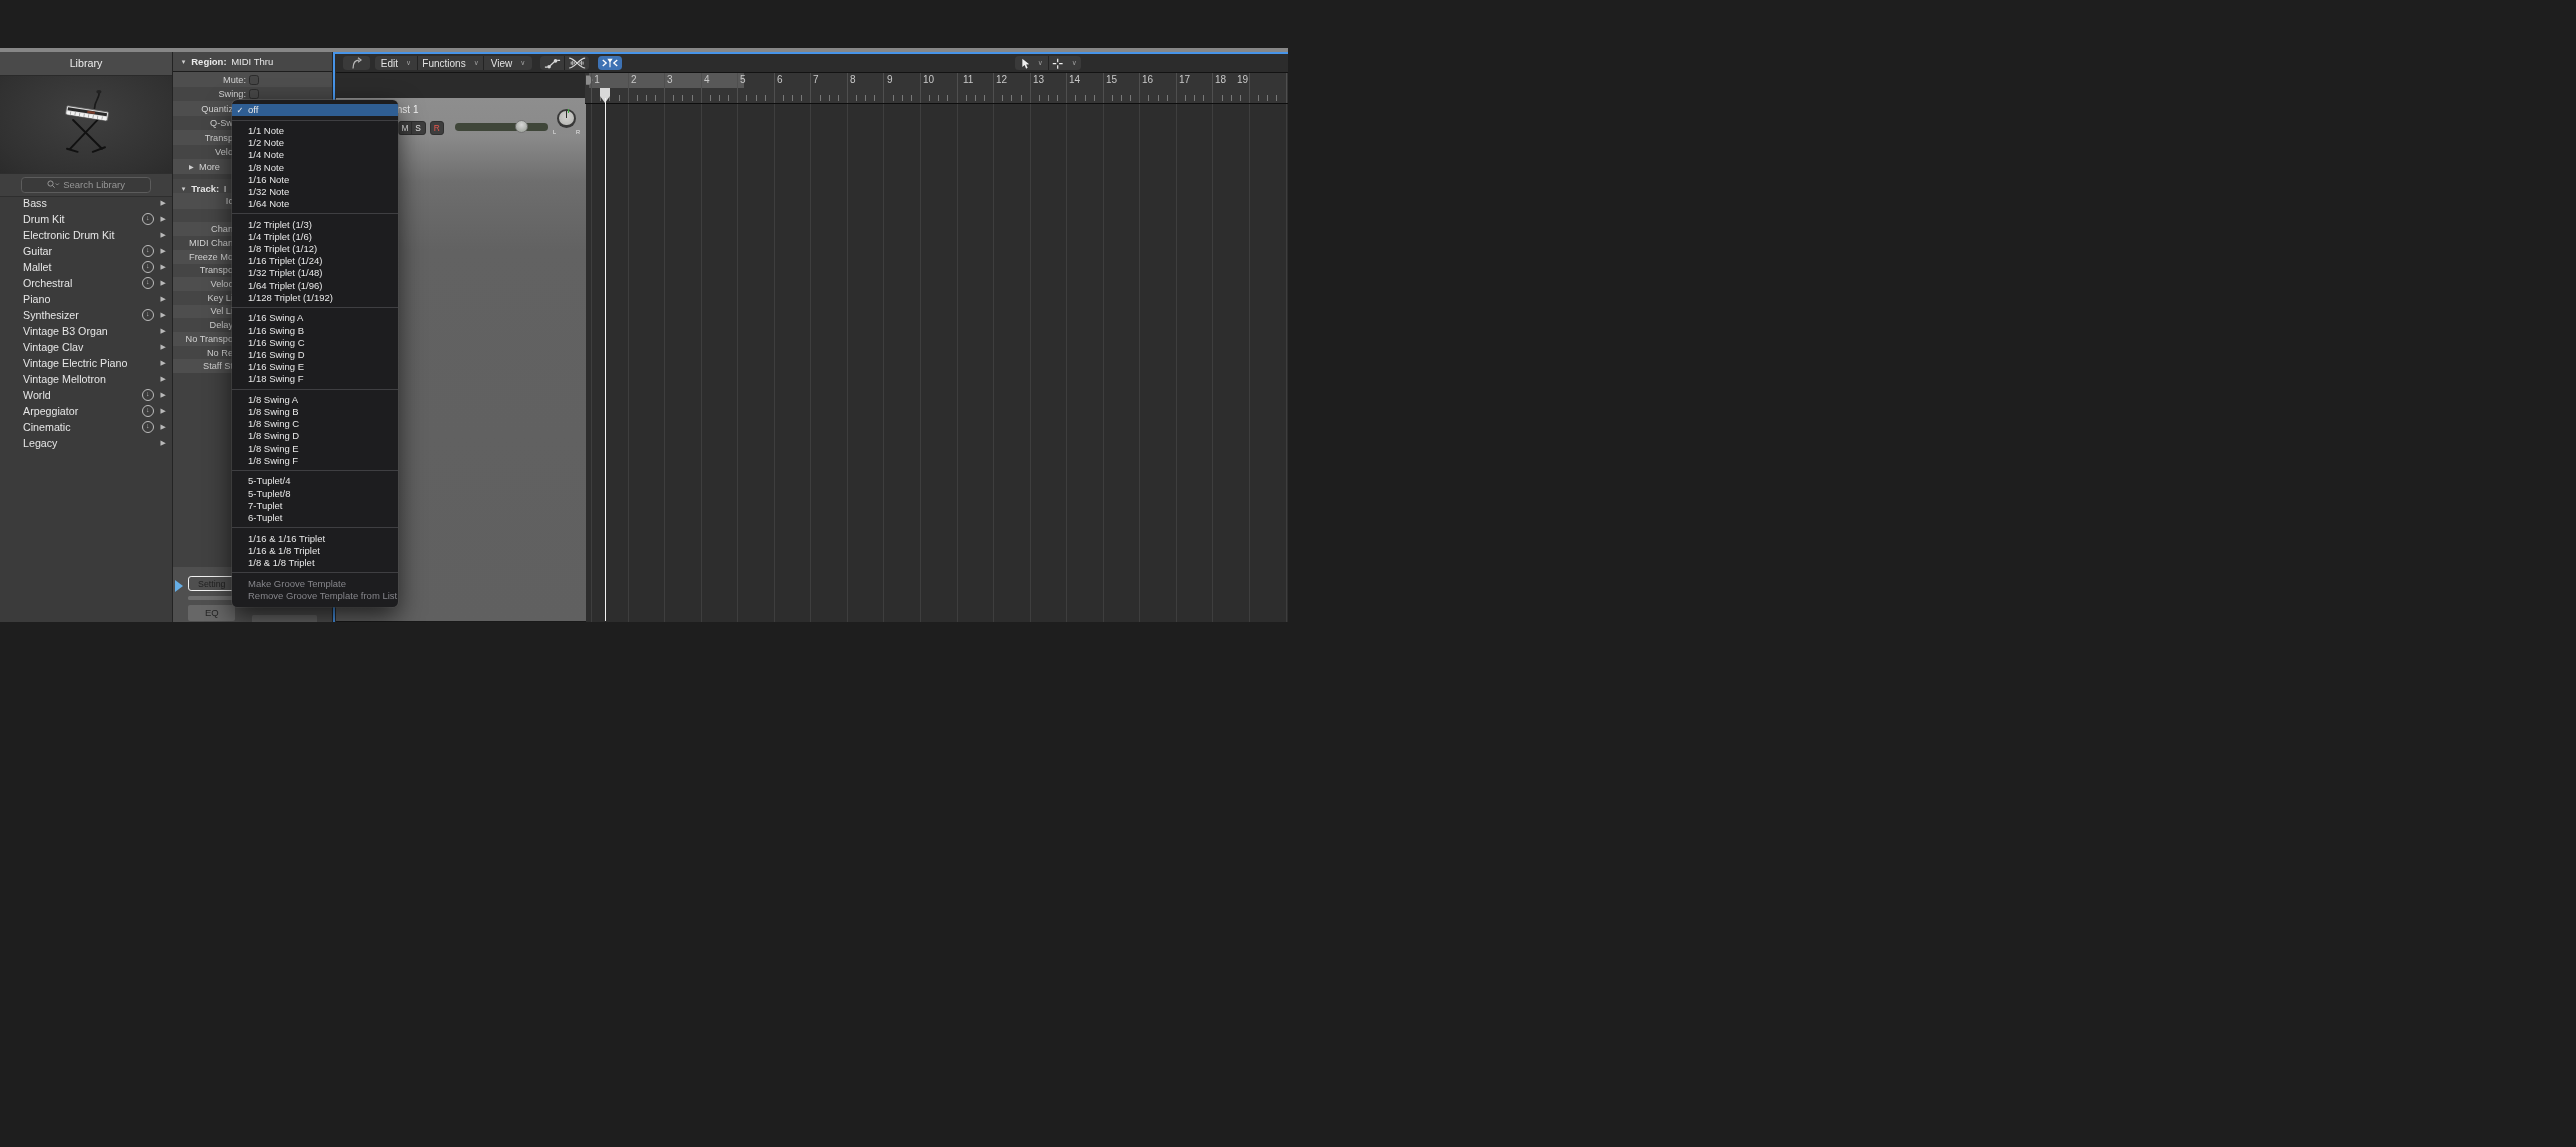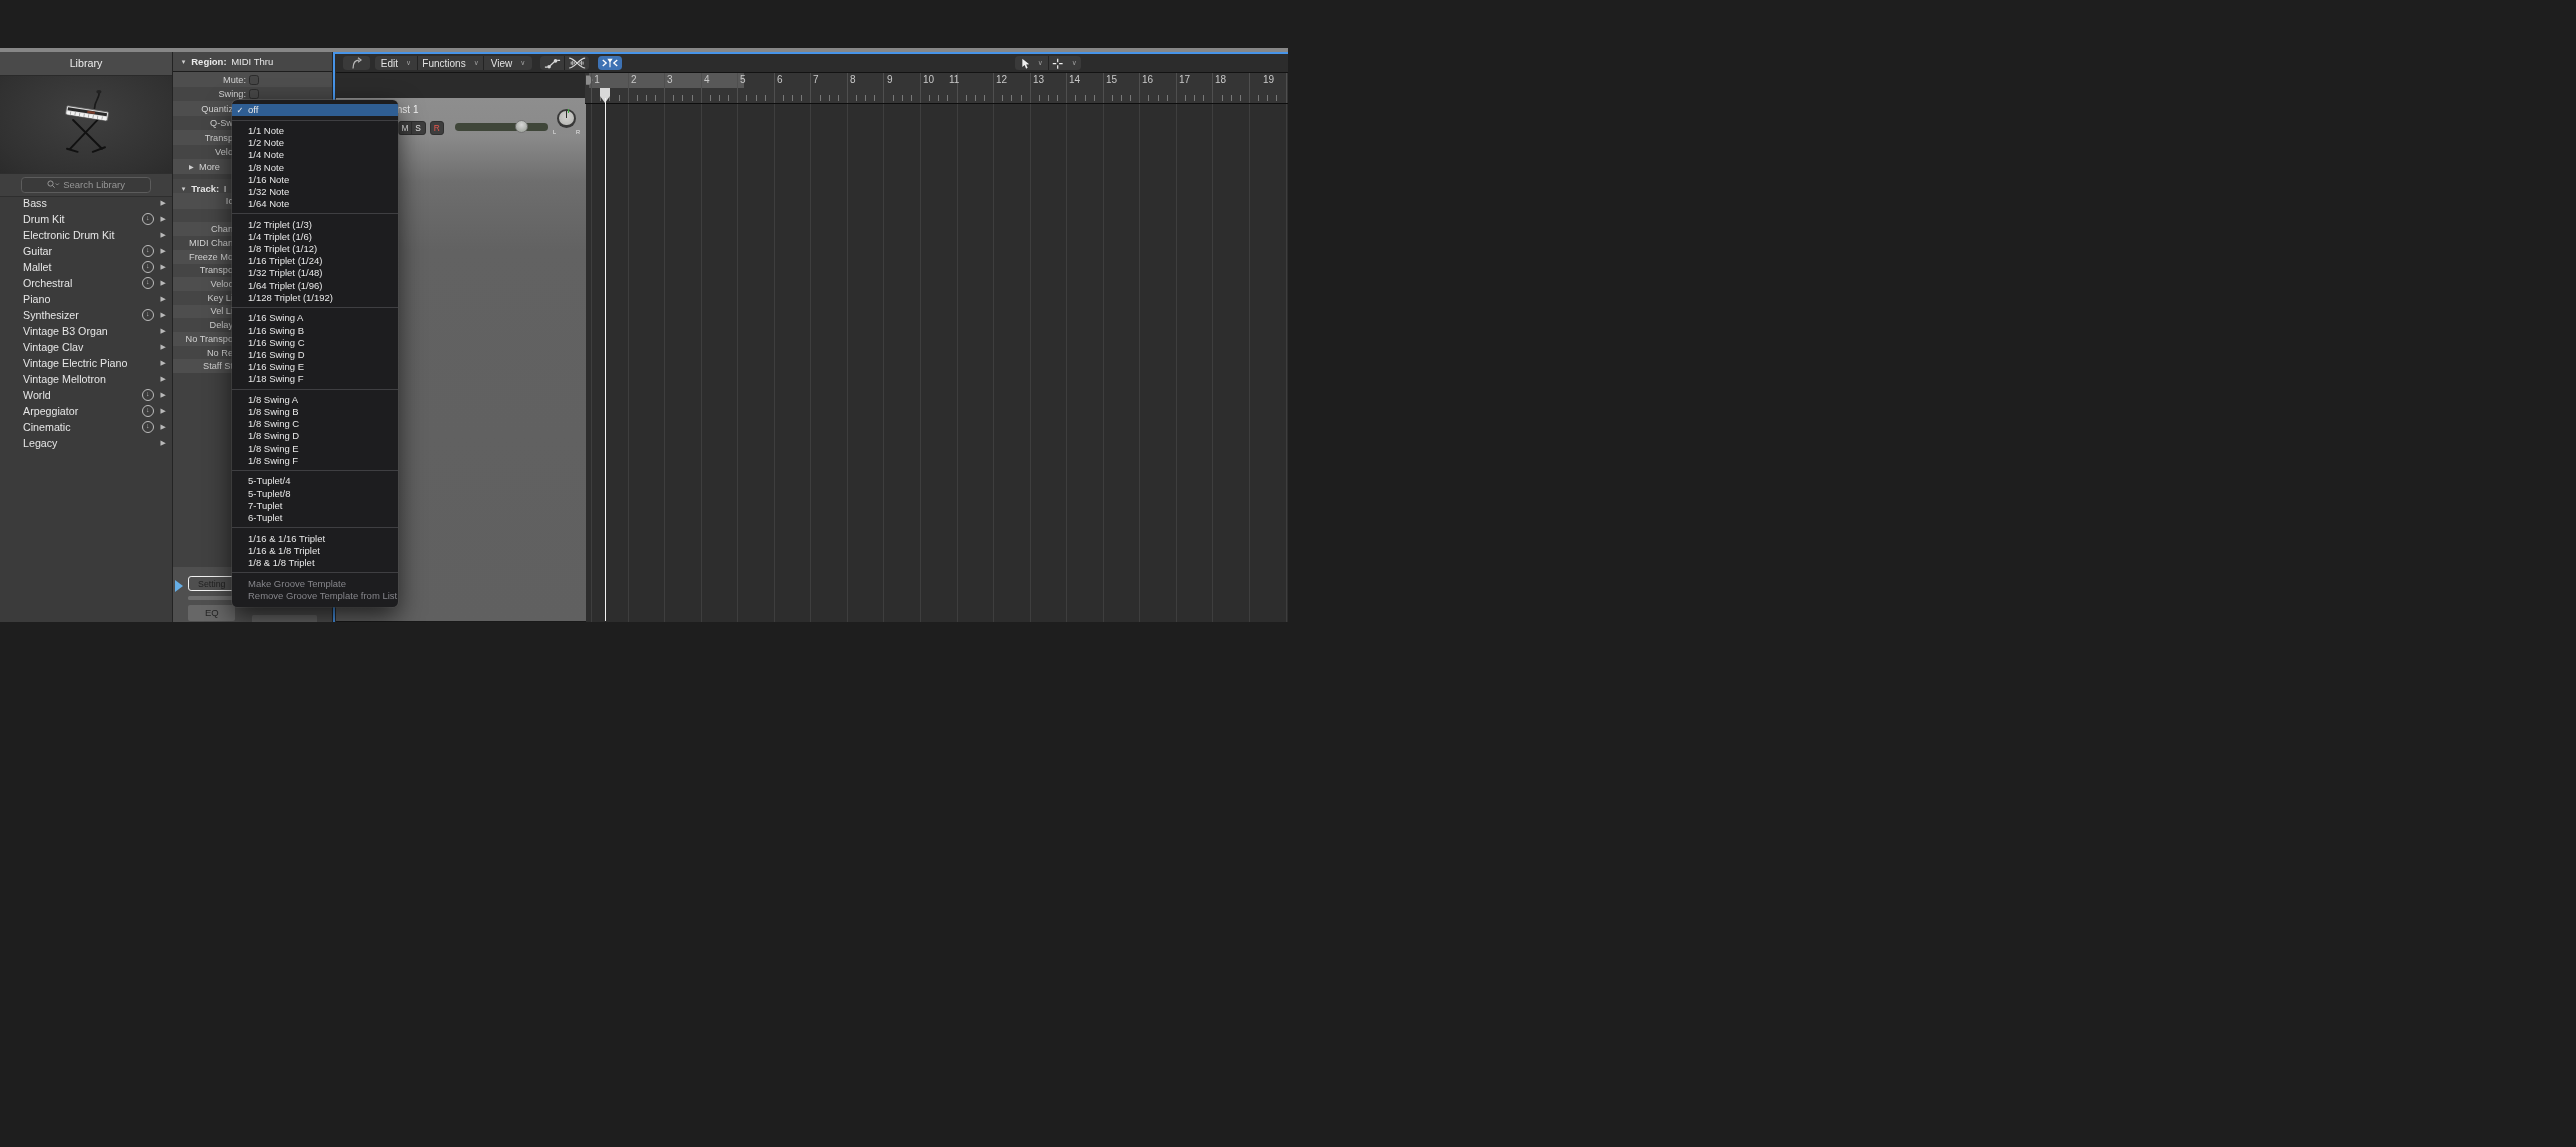--- a/index.html
+++ b/index.html
@@ -472,21 +472,21 @@
         <div class="bar-num" style="left: 302px;">9</div>
         <div class="bar-line" style="left: 335px;"></div>
         <div class="tick" style="left: 344px;"></div>
         <div class="tick" style="left: 353px;"></div>
         <div class="tick" style="left: 362px;"></div>
         <div class="bar-num" style="left: 338px;">10</div>
         <div class="bar-line" style="left: 372px;"></div>
         <div class="tick" style="left: 381px;"></div>
         <div class="tick" style="left: 390px;"></div>
         <div class="tick" style="left: 399px;"></div>
-        <div class="bar-num" style="left: 364px;">11</div>
+        <div class="bar-num" style="left: 378px;">11</div>
         <div class="bar-line" style="left: 408px;"></div>
         <div class="tick" style="left: 417px;"></div>
         <div class="tick" style="left: 426px;"></div>
         <div class="tick" style="left: 436px;"></div>
         <div class="bar-num" style="left: 411px;">12</div>
         <div class="bar-line" style="left: 445px;"></div>
         <div class="tick" style="left: 454px;"></div>
         <div class="tick" style="left: 463px;"></div>
         <div class="tick" style="left: 472px;"></div>
         <div class="bar-num" style="left: 448px;">13</div>
@@ -512,21 +512,21 @@
         <div class="bar-num" style="left: 594px;">17</div>
         <div class="bar-line" style="left: 627px;"></div>
         <div class="tick" style="left: 637px;"></div>
         <div class="tick" style="left: 646px;"></div>
         <div class="tick" style="left: 655px;"></div>
         <div class="bar-num" style="left: 630px;">18</div>
         <div class="bar-line" style="left: 664px;"></div>
         <div class="tick" style="left: 673px;"></div>
         <div class="tick" style="left: 682px;"></div>
         <div class="tick" style="left: 691px;"></div>
-        <div class="bar-num" style="left: 678px;">19</div>
+        <div class="bar-num" style="left: 652px;">19</div>
         <div class="bar-line" style="left: 701px;"></div>
       </div>
     <div class="ph-marker"></div>
   </div>
 
   <div class="abs track-header">
     <div class="th-name">Inst 1</div>
     <div class="th-btn th-ms">
       <div class="half m">M</div>
       <div class="half">S</div>

